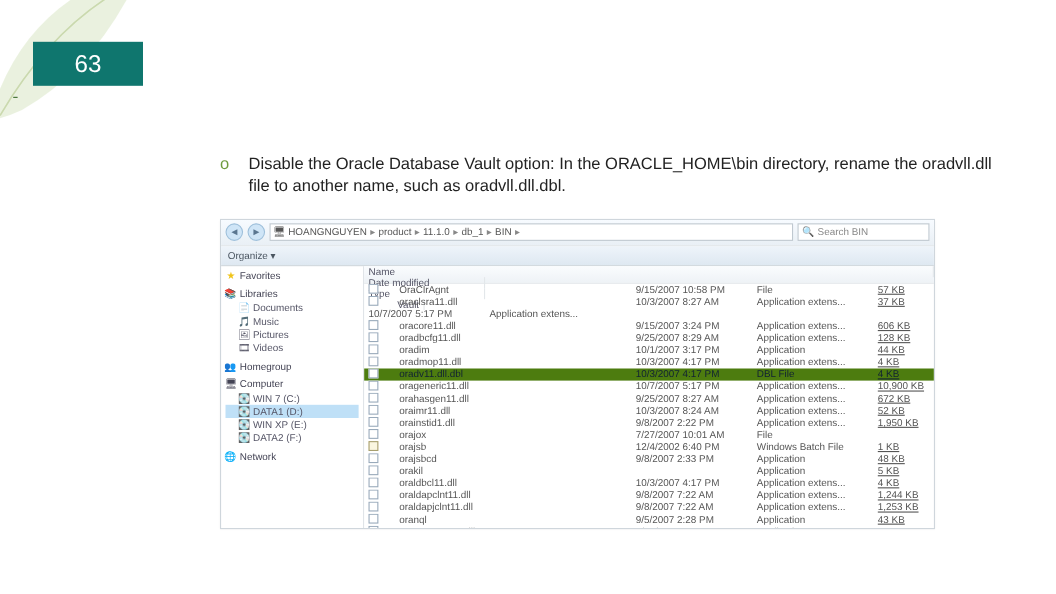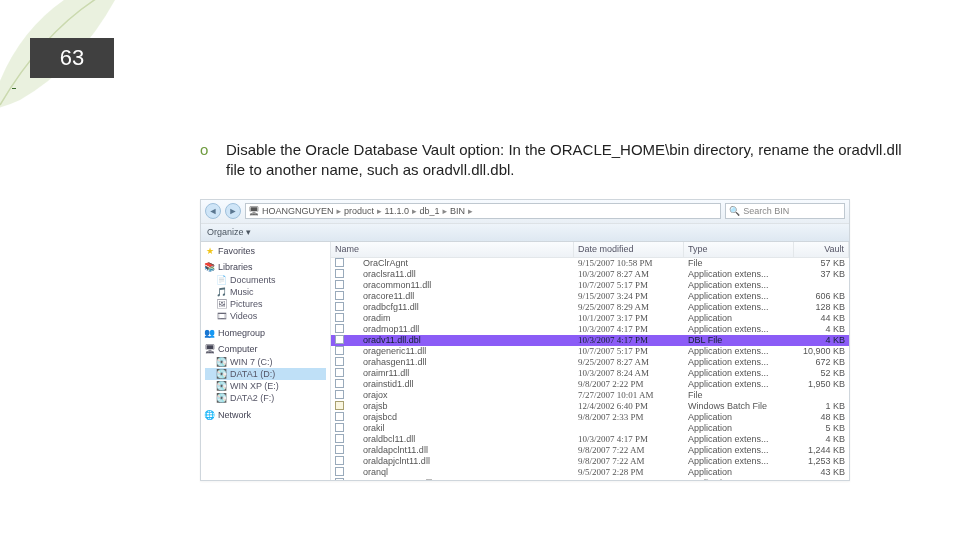--- a/index.html
+++ b/index.html
@@ -1,20 +1,20 @@
 <!DOCTYPE html>
 <html><head>
 <meta charset="utf-8">
 <style>
   *{box-sizing:border-box;margin:0;padding:0;}
   html,body{width:960px;height:540px;background:#fff;font-family:"Segoe UI",Tahoma,Verdana,sans-serif;overflow:hidden;}
   .slide{position:relative;width:960px;height:540px;}
   .leaf{position:absolute;left:-40px;top:-60px;width:200px;height:200px;pointer-events:none;opacity:.6;}
   .leaf svg{width:100%;height:100%;}
-  .badge{position:absolute;left:30px;top:38px;width:84px;height:40px;background:#404040;color:#fff;display:flex;align-items:center;justify-content:center;font-size:22px;}
+  .badge{position:absolute;left:30px;top:38px;width:100px;height:40px;background:#0f766e;color:#fff;display:flex;align-items:center;justify-content:center;font-size:22px;}
   .title{position:absolute;left:190px;top:35px;font-size:36px;color:#222;}
   .decor-line{position:absolute;left:12px;top:88px;height:1px;width:4px;background:#3a6a2b;}
   .body{position:absolute;left:200px;top:140px;right:40px;}
   .bullet-row{display:flex;gap:12px;font-size:15px;color:#222;line-height:1.35;}
   .bullet-mark{color:#6e9b3e;width:14px;flex:none;}
   .bullet-text{flex:1;}
   .explorer{margin-top:18px;width:650px;border:1px solid #cfd6dc;font-size:9px;color:#555;background:#fff;box-shadow:0 1px 2px rgba(0,0,0,.05);position:relative;}
   .ex-top{height:24px;border-bottom:1px solid #dde2e6;display:flex;align-items:center;padding:0 4px;gap:4px;background:linear-gradient(#f7fbff,#e9eff5);}
   .nav-btn{width:16px;height:16px;border-radius:50%;background:#cfe5f7;border:1px solid #9fc0db;display:flex;align-items:center;justify-content:center;color:#5a7690;font-size:9px;}
   .crumb{flex:1;height:16px;border:1px solid #bfc8d0;background:#fff;display:flex;align-items:center;padding:0 3px;gap:3px;color:#555;overflow:hidden;}
@@ -22,34 +22,34 @@
   .search{width:120px;height:16px;border:1px solid #bfc8d0;background:#fff;display:flex;align-items:center;padding:0 3px;color:#888;gap:3px;}
   .toolbar{height:18px;background:linear-gradient(#eef4fa,#dee8f1);border-bottom:1px solid #cfd6dc;display:flex;align-items:center;padding:0 6px;gap:6px;color:#4a5560;}
   .ex-body{display:flex;height:238px;}
   .navpane{width:130px;border-right:1px solid #e0e4e8;padding:4px 4px;overflow:hidden;}
   .np-group{margin-bottom:6px;}
   .np-head{display:flex;align-items:center;gap:3px;color:#445;font-weight:400;margin-bottom:2px;}
   .np-item{display:flex;align-items:center;gap:3px;padding:1px 0 1px 12px;color:#556;white-space:nowrap;}
   .np-item.sel{background:#bfe0f7;}
   .ico{width:10px;height:10px;display:inline-flex;align-items:center;justify-content:center;}
   .filepane{flex:1;display:flex;flex-direction:column;position:relative;}
-  .cols{display:flex;height:16px;border-bottom:1px solid #e3e7ea;background:linear-gradient(#fafcfe,#eef2f6);color:#556;}
+  .cols{display:flex;height:16px;border-bottom:1px solid #e3e7ea;background:linear-gradient(#fafcfe,#eef2f6);color:#556;flex-direction:column;}
   .col{padding:0 4px;display:flex;align-items:center;border-right:1px solid #e3e7ea;}
   .c-name{flex:1;}
   .c-date{width:110px;text-align:right;}
   .c-type{width:110px;}
   .c-size{width:55px;justify-content:flex-end;}
   .rows{flex:1;overflow:hidden;}
   .row{display:flex;height:11px;align-items:center;padding:0 0;color:#555;filter:blur(.4px);}
   .row.clear{filter:none;}
-  .row.sel{background:#8b5cf6;filter:none;color:#123;}
+  .row.sel{background:#4d7c0f;filter:none;color:#123;}
   .r-name{flex:1;display:flex;align-items:flex-start;gap:19px;padding-left:4px;white-space:nowrap;overflow:hidden;}
-  .r-date{width:110px;padding:12px 4px;white-space:nowrap;overflow:hidden;font-family:Liberation Serif, serif;}
+  .r-date{width:110px;padding:12px 4px;white-space:nowrap;overflow:hidden;}
   .r-type{width:110px;padding:0 4px;white-space:nowrap;overflow:hidden;}
-  .r-size{width:55px;padding:0 4px;text-align:right;white-space:nowrap;}
+  .r-size{width:55px;padding:0 4px;white-space:nowrap;text-decoration:underline;}
   .fico{width:9px;height:9px;background:#fff;border:1px solid #9ab;position:relative;}
   .fico.bat{border-color:#a8a070;background:#faf6e0;}
   .star{color:#f0c419;}
 </style>
 </head>
 <body>
 
 <div class="slide">
   <div class="leaf">
     <svg viewBox="0 0 200 200">
@@ -178,24 +178,20 @@
               <div class="row">
                 <div class="r-name">
                   <span class="fico"></span>
                   <span>oraclsra11.dll</span>
                 </div>
                 <div class="r-date">10/3/2007 8:27 AM</div>
                 <div class="r-type">Application extens...</div>
                 <div class="r-size">37 KB</div>
               </div>
               <div class="row">
-                <div class="r-name">
-                  <span class="fico"></span>
-                  <span>oracommon11.dll</span>
-                </div>
                 <div class="r-date">10/7/2007 5:17 PM</div>
                 <div class="r-type">Application extens...</div>
                 <div class="r-size"></div>
               </div>
               <div class="row">
                 <div class="r-name">
                   <span class="fico"></span>
                   <span>oracore11.dll</span>
                 </div>
                 <div class="r-date">9/15/2007 3:24 PM</div>

